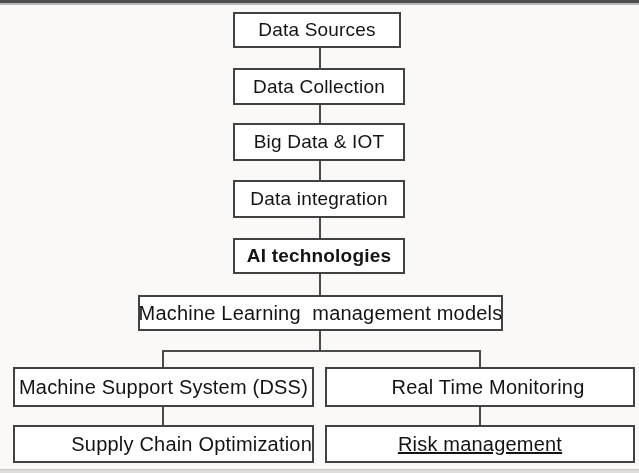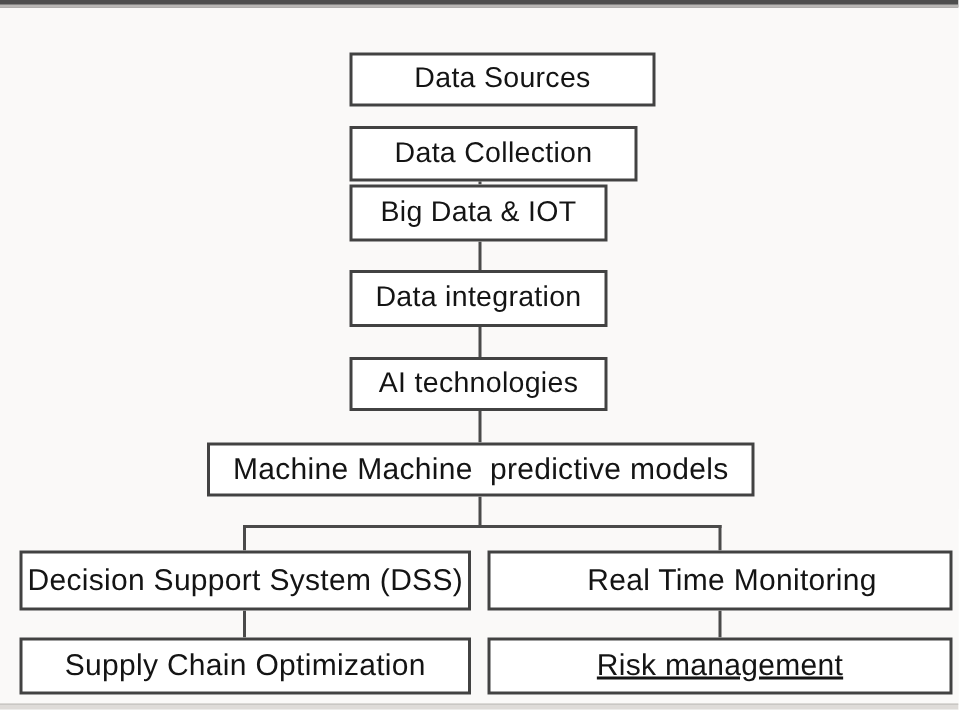--- a/index.html
+++ b/index.html
@@ -33,29 +33,29 @@
     border: 2px solid #424242;
     display: flex;
     align-items: center;
     justify-content: center;
     color: #141414;
     font-size: 19px;
     letter-spacing: 0.2px;
     white-space: pre;
   }
 
-  .n-data-sources      { left: 233px; top: 12px;  width: 204px; height: 36px; margin-top: 23px; }
-  .n-data-collection   { left: 233px; top: 84px;  width: 192px; height: 37px; }
+  .n-data-sources      { left: 233px; top: 12px;  width: 168px; height: 36px; }
+  .n-data-collection   { left: 233px; top: 68px;  width: 172px; height: 37px; }
   .n-big-data-iot      { left: 233px; top: 123px; width: 172px; height: 38px; }
   .n-data-integration  { left: 233px; top: 180px; width: 172px; height: 38px; text-align: right; }
-  .n-ai-technologies   { left: 233px; top: 238px; width: 172px; height: 36px; }
+  .n-ai-technologies   { left: 233px; top: 238px; width: 172px; height: 36px; font-weight: bold; }
   .n-ml-models         { left: 138px; top: 295px; width: 365px; height: 36px; font-size: 20px; }
   .n-dss               { left: 13px;  top: 367px; width: 301px; height: 40px; font-size: 20px; }
   .n-rtm               { left: 325px; top: 367px; width: 310px; height: 40px; font-size: 20px; padding-left: 16px; }
-  .n-sco               { left: 13px;  top: 425px; width: 301px; height: 38px; font-size: 20px; }
+  .n-sco               { left: 13px;  top: 425px; width: 301px; height: 38px; font-size: 20px; justify-content: flex-end; }
   .n-risk              { left: 325px; top: 425px; width: 310px; height: 38px; font-size: 20px; text-decoration: underline; }
 
   
   .vline { position: absolute; width: 2px; background: #4a4a4a; }
   .hline { position: absolute; height: 2px; background: #4a4a4a; }
 
   .c1  { left: 319px; top: 48px;  height: 20px; }
   .c2  { left: 319px; top: 105px; height: 18px; }
   .c3  { left: 319px; top: 161px; height: 19px; }
   .c4  { left: 319px; top: 218px; height: 20px; }
@@ -100,25 +100,25 @@
 
   <div class="node n-data-integration">
     <span>Data integration</span>
   </div>
 
   <div class="node n-ai-technologies">
     <span>AI technologies</span>
   </div>
 
   <div class="node n-ml-models">
-    <span>Machine Machine  predictive models</span>
+    <span>Machine Learning  management models</span>
   </div>
 
   <div class="node n-dss">
-    <span>Decision Support System (DSS)</span>
+    <span>Machine Support System (DSS)</span>
   </div>
 
   <div class="node n-rtm">
     <span>Real Time Monitoring</span>
   </div>
 
   <div class="node n-sco">
     <span>Supply Chain Optimization</span>
   </div>
 

